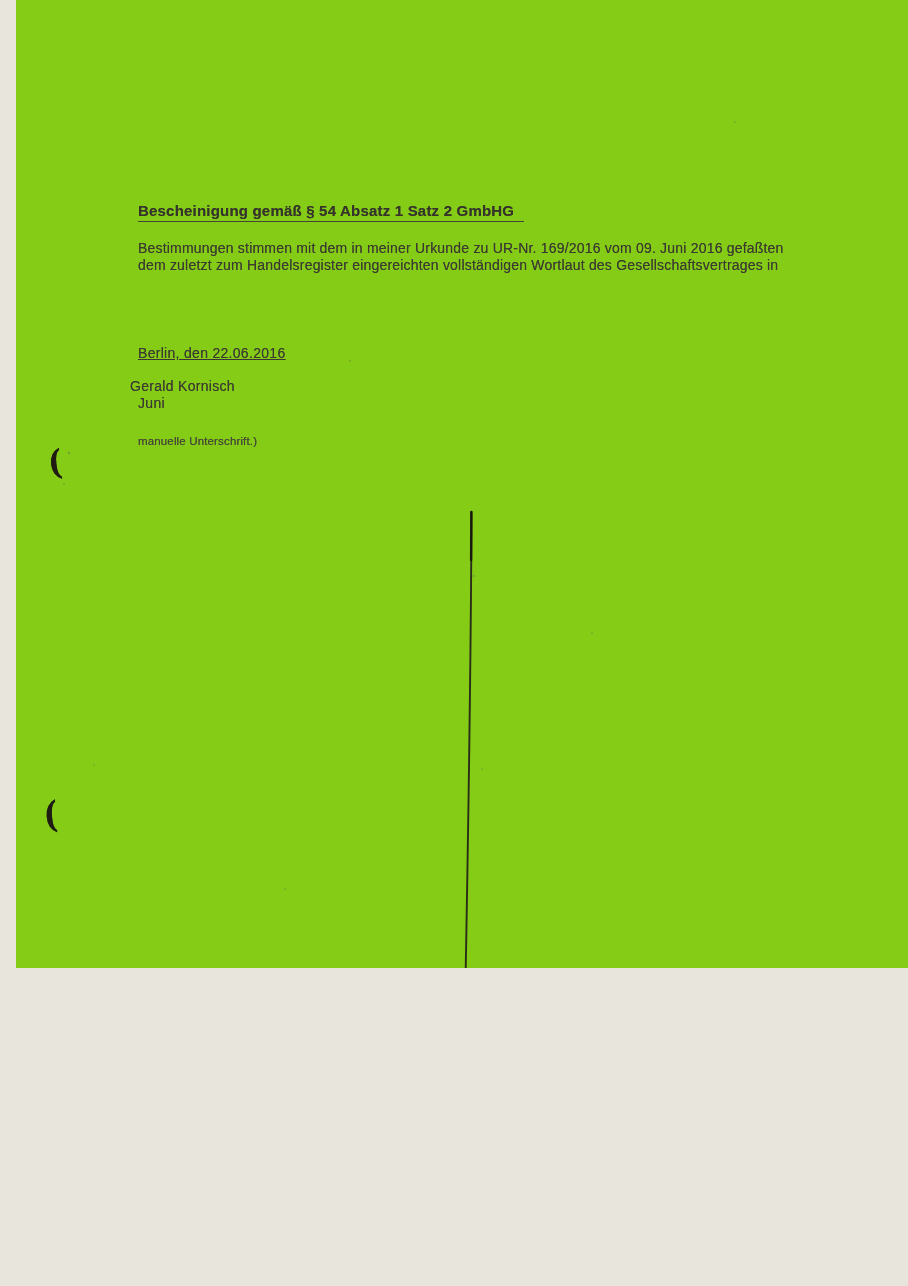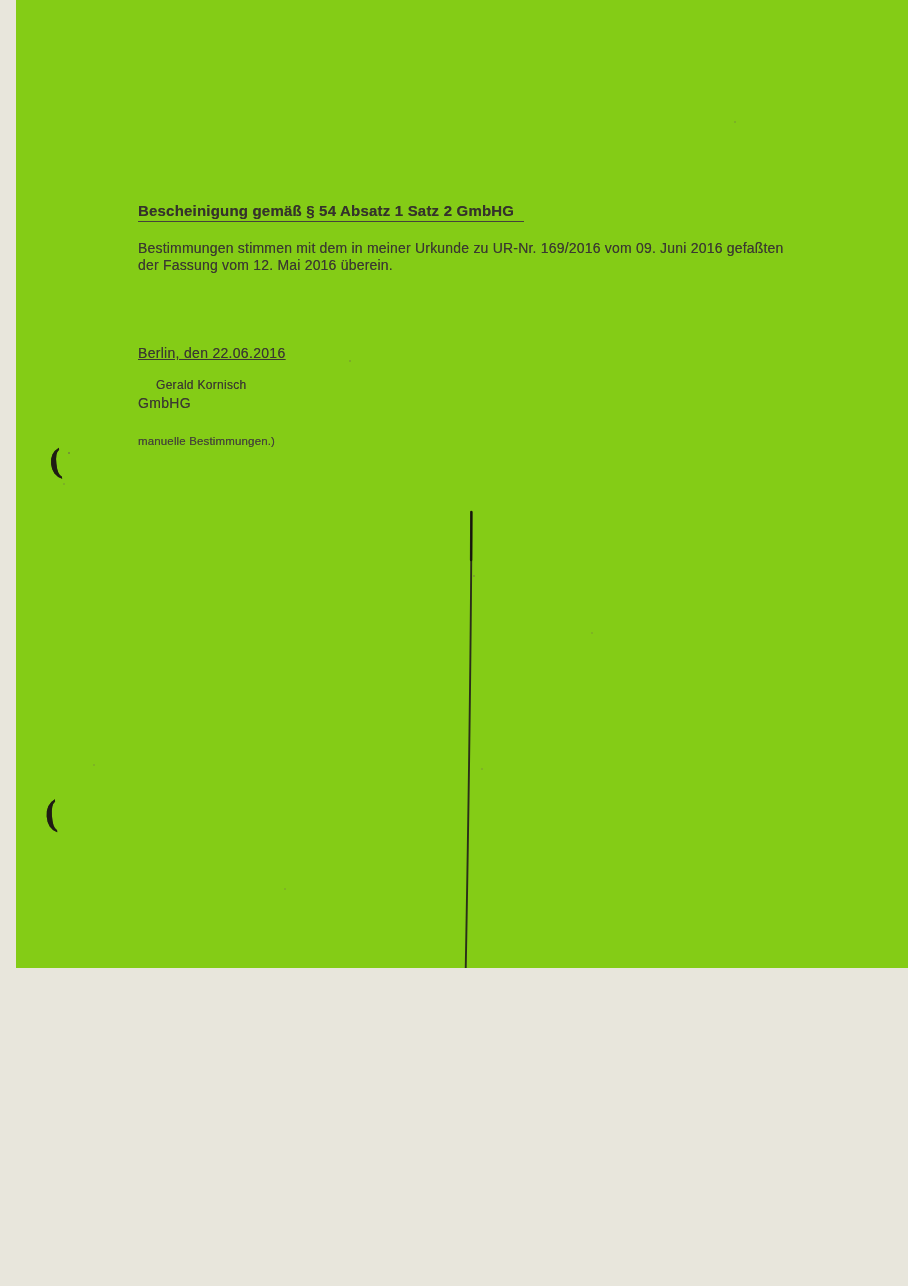--- a/index.html
+++ b/index.html
@@ -25,21 +25,21 @@
     border-bottom:1.7px solid #45433a;
     padding:0 10px 2px 0;
   }
   .para{
     left:122px;top:240px;
     font-size:14px;line-height:16.8px;
     letter-spacing:.2px;
   }
   .para div{white-space:nowrap;}
   .date-line{left:122px;top:345px;font-size:14px;letter-spacing:.3px;text-decoration:underline;}
-  .sig-name{left:140px;top:378px;font-size:12px;letter-spacing:.3px;}
+  .sig-name{left:114px;top:378px;font-size:14px;letter-spacing:.3px;}
   .sig-role{left:122px;top:395px;font-size:14px;letter-spacing:.3px;}
   .note{
     left:122px;top:432px;
     font-size:11.5px;line-height:19px;
     letter-spacing:.15px;color:#45433a;
   }
   
   .pen-mark{
     position:absolute;
     font-family:"DejaVu Serif",serif;
@@ -64,30 +64,30 @@
 </style>
 </head>
 <body>
 
 <div class="page">
 
   <div class="txt heading">Bescheinigung gemäß § 54 Absatz 1 Satz 2 GmbHG</div>
 
   <div class="txt para">
     <div>Bestimmungen stimmen mit dem in meiner Urkunde zu UR-Nr. 169/2016 vom 09. Juni 2016 gefaßten</div>
-    <div>der Fassung vom 12. Mai 2016 überein.</div>
+    <div>dem zuletzt zum Handelsregister eingereichten vollständigen Wortlaut des Gesellschaftsvertrages in</div>
   </div>
 
   <div class="txt date-line">Berlin, den 22.06.2016</div>
 
   <div class="txt sig-name">Gerald Kornisch</div>
-  <div class="txt sig-role">GmbHG</div>
+  <div class="txt sig-role">Juni</div>
 
   <div class="txt note">
-    <div>manuelle Bestimmungen.)</div>
+    <div>manuelle Unterschrift.)</div>
   </div>
 
   <span class="pen-mark m1">(</span>
   <span class="pen-mark m2">(</span>
 
   <svg class="fold-line" width="908" height="1286" viewBox="0 0 908 1286">
     <path d="M455.5,512 C454.8,700 449.5,1010 446.2,1125 C445.2,1152 443.5,1168 438.5,1178" fill="none" stroke="#23211a" stroke-width="1.9" stroke-linecap="round" opacity="0.92"></path>
     <path d="M455.3,512 L455.1,560" fill="none" stroke="#14120c" stroke-width="2.4" stroke-linecap="round" opacity="0.85"></path>
   </svg>
 

